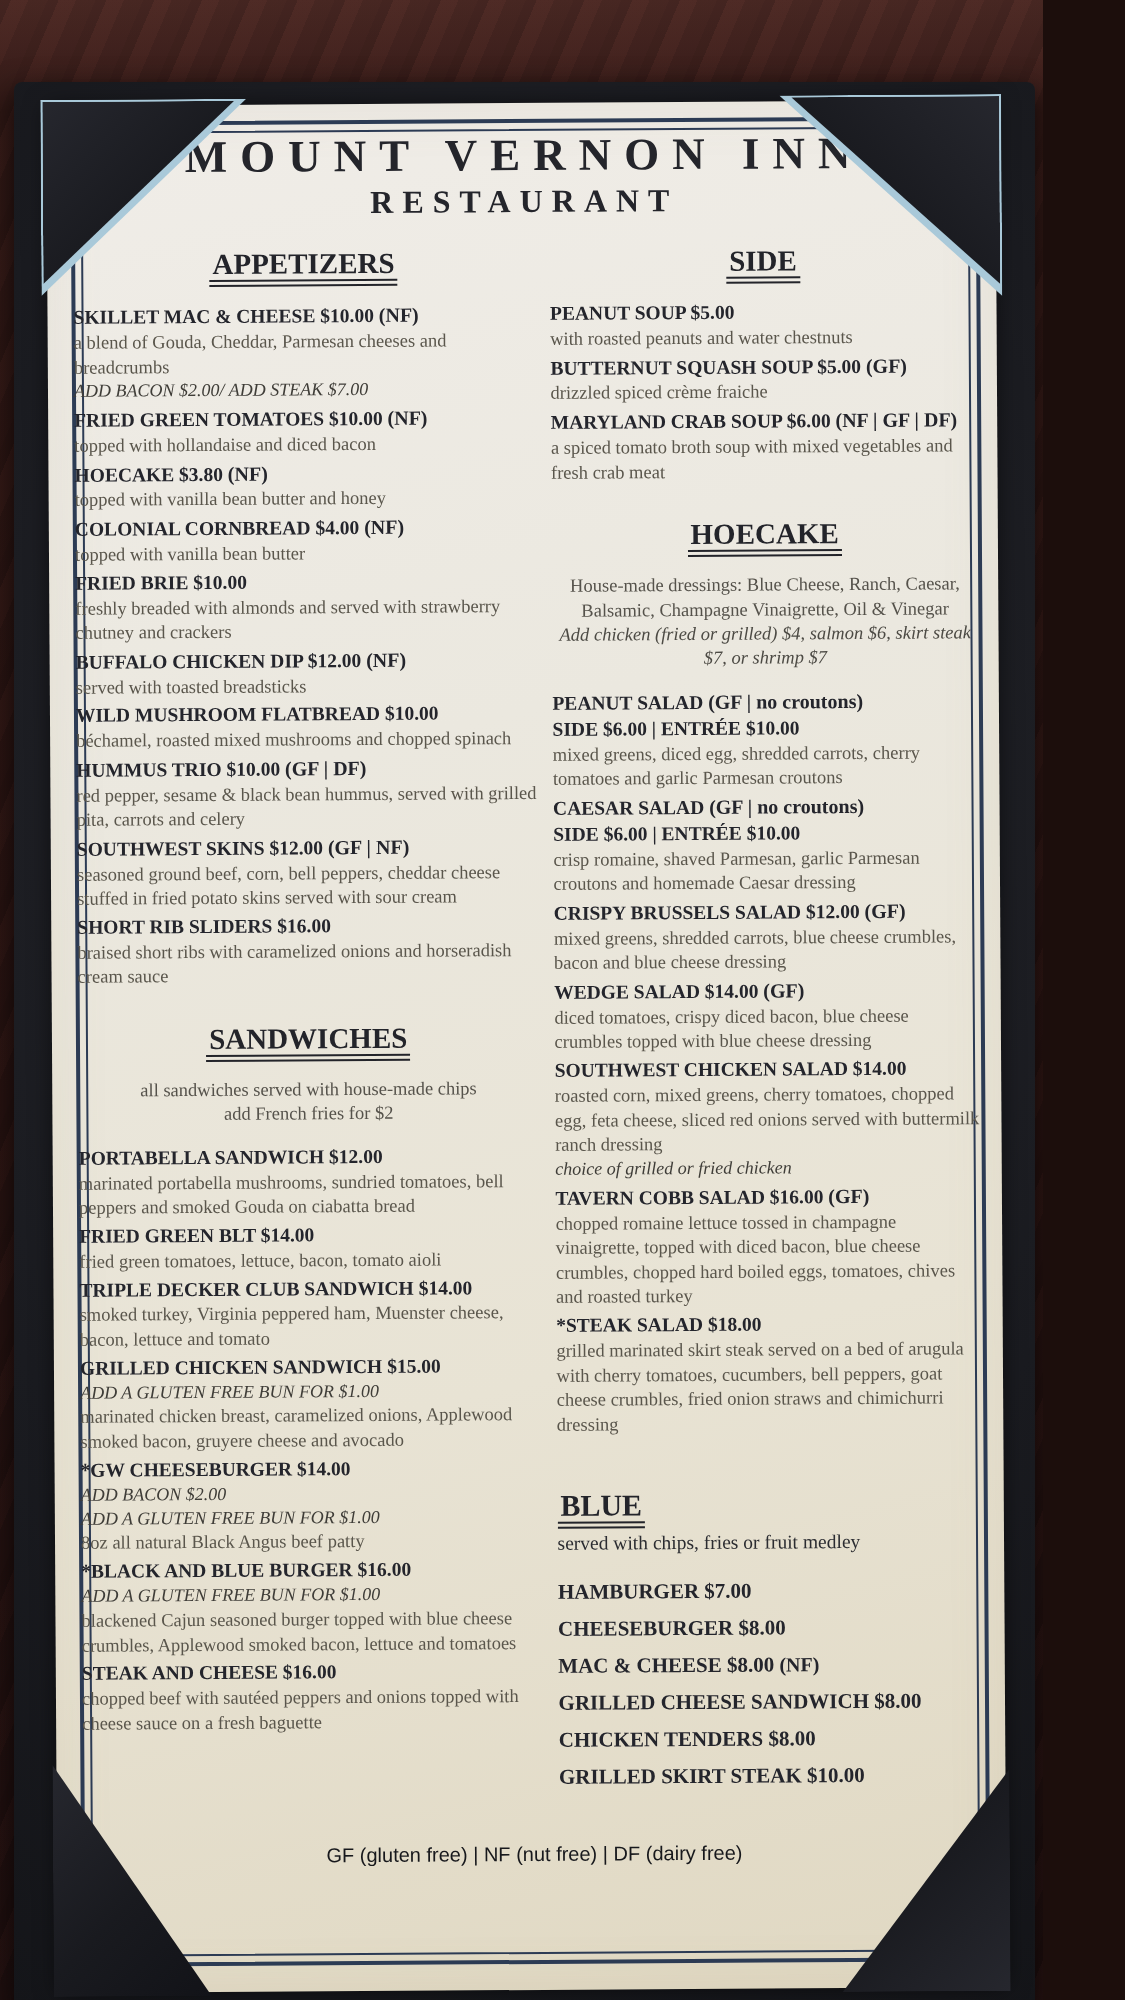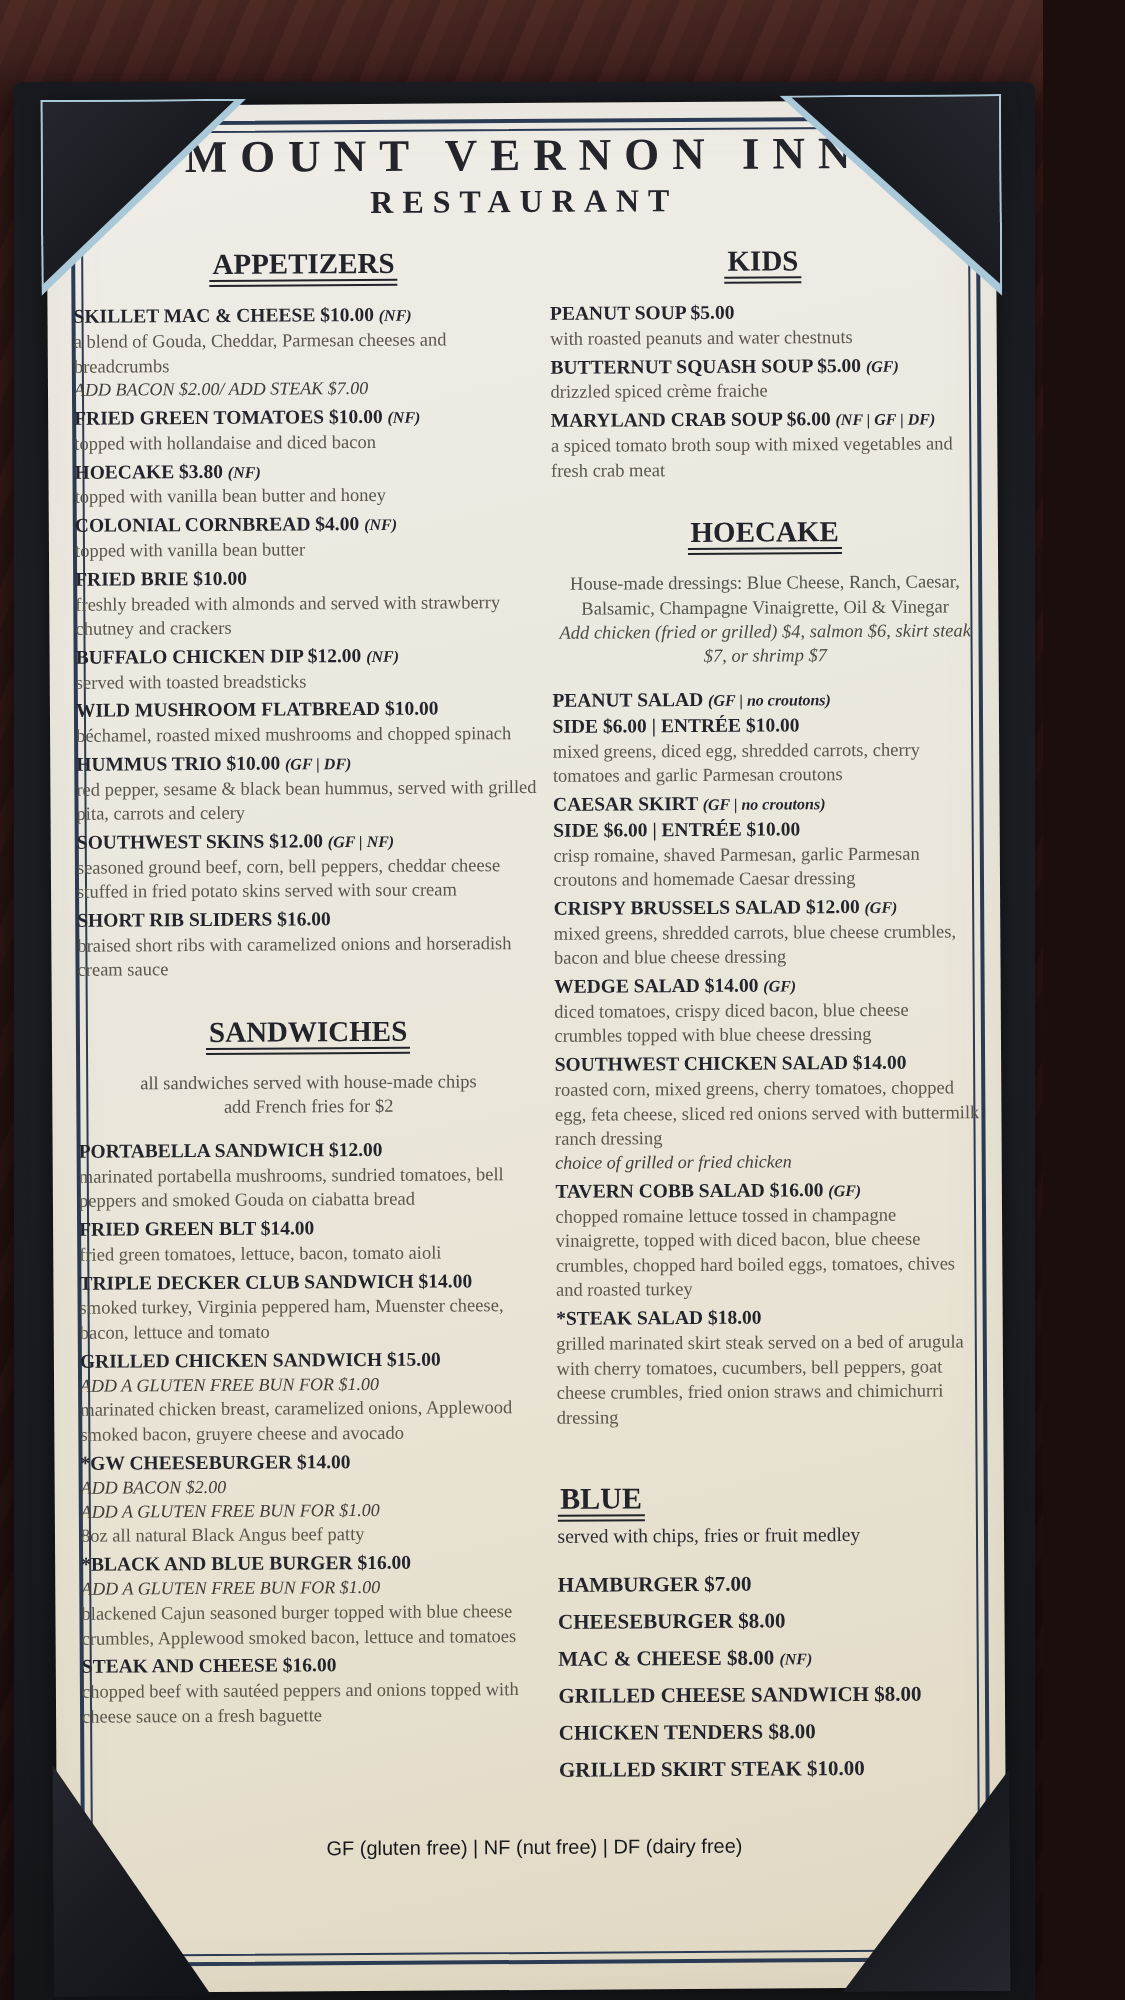--- a/index.html
+++ b/index.html
@@ -44,21 +44,21 @@
   .sec-head{text-align:center;font-size:29px;font-weight:700;color:#23242a;margin:0 0 22px;}
   .sec-title{border-bottom:7px double #23242a;padding:0 3px 0;}
   .sec.align-left .sec-head{text-align:left;margin:0 0 8px;}
   .intro-block{margin-bottom:4px;}
   .intro{text-align:center;color:#55524b;font-size:18.5px;line-height:1.32;}
   .intro.italic{font-style:italic;color:#4c4a44;}
   .intro.plain-dark{text-align:left;color:#2b2c31;font-size:19.5px;}
   .intro-block + .items{margin-top:18px;}
   .item{margin:0 0 3px;}
   .name-line,.bold{font-size:19.5px;font-weight:700;color:#24252c;line-height:1.33;}
-  .tag{font-size:16px;font-weight:700;font-style:italic;}
+  .tag{font-size:20px;font-weight:700;}
   .desc{font-size:18.5px;color:#5a564c;line-height:1.33;}
   .note{font-size:18px;font-style:italic;color:#3f3d38;line-height:1.33;}
   .sec-kids .name-line{font-size:21px;line-height:1.62;}
   .sec-kids{margin-top:52px;margin-bottom:0;}
   .sec-kids .sec-head{font-size:30px;}
   
   .legend{text-align:center;font-family:"Liberation Sans","DejaVu Sans",sans-serif;
           font-size:20px;color:#17181c;margin-top:46px;}
 </style>
 </head>
@@ -161,21 +161,21 @@
                 </div>
                 <div class="item">
                   <div class="name-line"><span class="nm">STEAK AND CHEESE $16.00</span></div>
                   <div class="desc">chopped beef with sautéed peppers and onions topped with cheese sauce on a fresh baguette</div>
                 </div>
               </div>
             </div>
           </div>
         <div class="col" id="col-right">
             <div class="sec sec-soups">
-              <div class="sec-head"><span class="sec-title">KIDS</span></div>
+              <div class="sec-head"><span class="sec-title">SIDE</span></div>
               <div class="items">
                 <div class="item">
                   <div class="name-line"><span class="nm">PEANUT SOUP $5.00</span></div>
                   <div class="desc">with roasted peanuts and water chestnuts</div>
                 </div>
                 <div class="item">
                   <div class="name-line"><span class="nm">BUTTERNUT SQUASH SOUP $5.00</span> <span class="tag">(GF)</span></div>
                   <div class="desc">drizzled spiced crème fraiche</div>
                 </div>
                 <div class="item">
@@ -190,21 +190,21 @@
                 <div class="intro plain">House-made dressings: Blue Cheese, Ranch, Caesar, Balsamic, Champagne Vinaigrette, Oil &amp; Vinegar</div>
                 <div class="intro italic">Add chicken (fried or grilled) $4, salmon $6, skirt steak $7, or shrimp $7</div>
               </div>
               <div class="items">
                 <div class="item">
                   <div class="name-line"><span class="nm">PEANUT SALAD</span> <span class="tag">(GF | no croutons)</span></div>
                   <div class="bold">SIDE $6.00 | ENTRÉE $10.00</div>
                   <div class="desc">mixed greens, diced egg, shredded carrots, cherry tomatoes and garlic Parmesan croutons</div>
                 </div>
                 <div class="item">
-                  <div class="name-line"><span class="nm">CAESAR SKIRT</span> <span class="tag">(GF | no croutons)</span></div>
+                  <div class="name-line"><span class="nm">CAESAR SALAD</span> <span class="tag">(GF | no croutons)</span></div>
                   <div class="bold">SIDE $6.00 | ENTRÉE $10.00</div>
                   <div class="desc">crisp romaine, shaved Parmesan, garlic Parmesan croutons and homemade Caesar dressing</div>
                 </div>
                 <div class="item">
                   <div class="name-line"><span class="nm">CRISPY BRUSSELS SALAD $12.00</span> <span class="tag">(GF)</span></div>
                   <div class="desc">mixed greens, shredded carrots, blue cheese crumbles, bacon and blue cheese dressing</div>
                 </div>
                 <div class="item">
                   <div class="name-line"><span class="nm">WEDGE SALAD $14.00</span> <span class="tag">(GF)</span></div>
                   <div class="desc">diced tomatoes, crispy diced bacon, blue cheese crumbles topped with blue cheese dressing</div>

